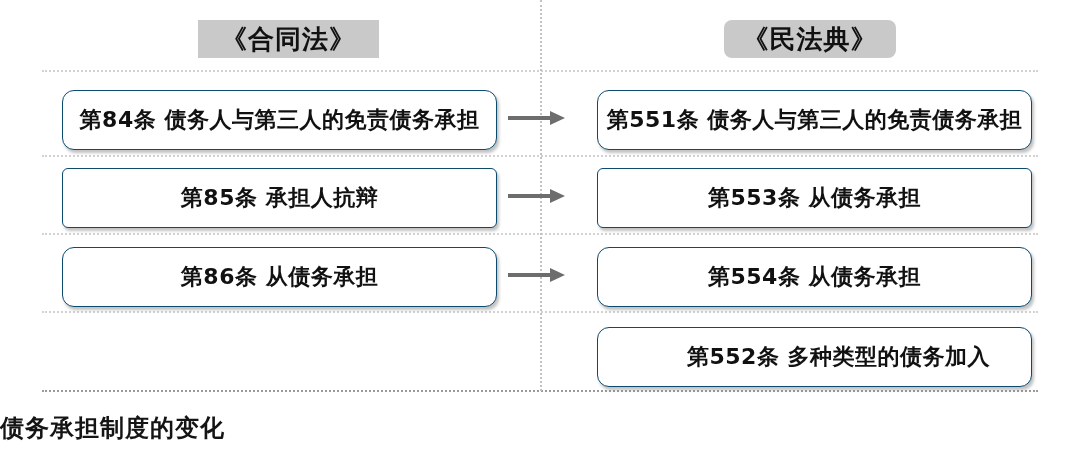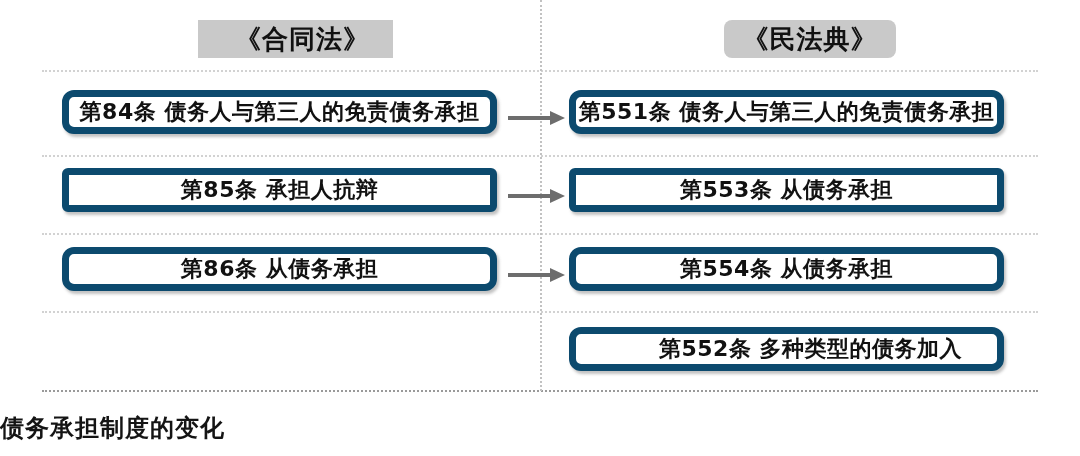--- a/index.html
+++ b/index.html
@@ -30,21 +30,21 @@
     color: #111111;
     font-size: 26px;
     font-weight: 700;
     letter-spacing: 1px;
     display: flex;
     align-items: center;
     justify-content: center;
     height: 38px;
     white-space: nowrap;
   }
-  #hdr-left  { left: 198px; top: 20px; width: 181px; padding-left: 14px; }
+  #hdr-left  { left: 198px; top: 20px; width: 181px; }
   #hdr-right { left: 724px; top: 20px; width: 172px; border-radius: 8px; }
 
   
   .hrule {
     position: absolute;
     left: 42px;
     width: 996px;
     height: 0;
     border-top: 2px dotted #d2d2d2;
   }
@@ -61,37 +61,37 @@
     left: 540px;
     top: 0px;
     height: 391px;
     width: 0;
     border-left: 2px dotted #c2c2c2;
   }
 
   
   .node {
     position: absolute;
-    height: 44px;
-    border: 7px solid #0c4a6e;
+    height: 60px;
+    border: 1px solid #0c4a6e;
     border-radius: 12px;
     background: #ffffff;
     box-shadow: 2px 3px 3px rgba(120,120,120,0.45);
     display: flex;
     align-items: center;
     justify-content: center;
     font-size: 22px;
     font-weight: 700;
     color: #111111;
     letter-spacing: 0.5px;
     white-space: nowrap;
     box-sizing: border-box;
   }
   .node.left  { left: 62px;  width: 435px; }
-  .node.right { left: 569px; width: 435px; }
+  .node.right { left: 597px; width: 435px; }
 
   .row-y-0 { top: 90px; }
   .row-y-1 { top: 168px; border-radius: 6px; }
   .row-y-2 { top: 247px; }
   .row-y-3 { top: 327px; padding-left: 48px; }
 
   
   .arrow {
     position: absolute;
     left: 508px;

